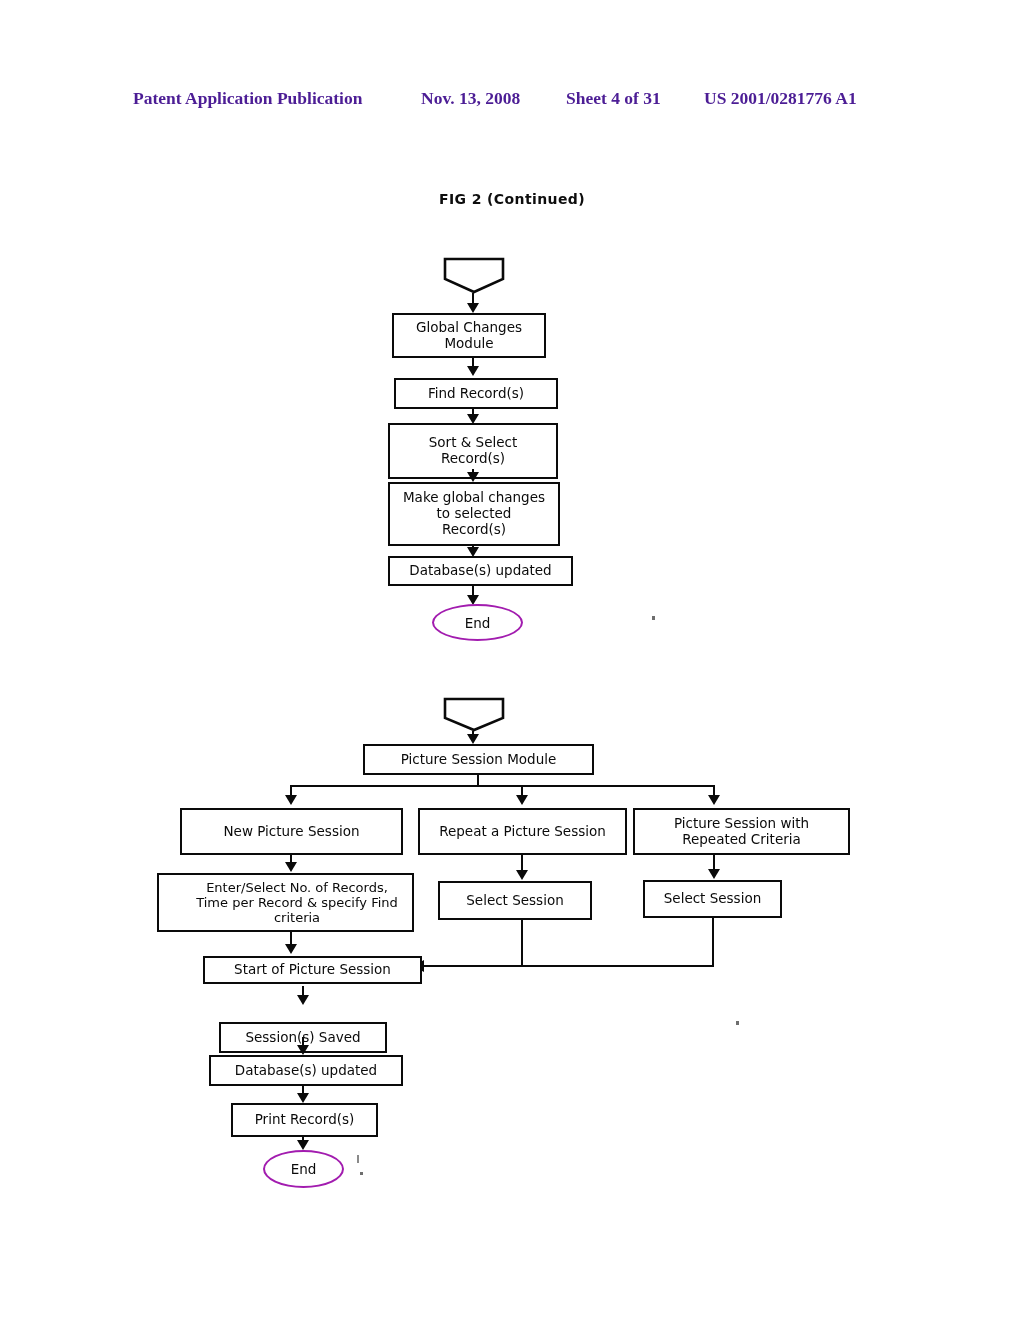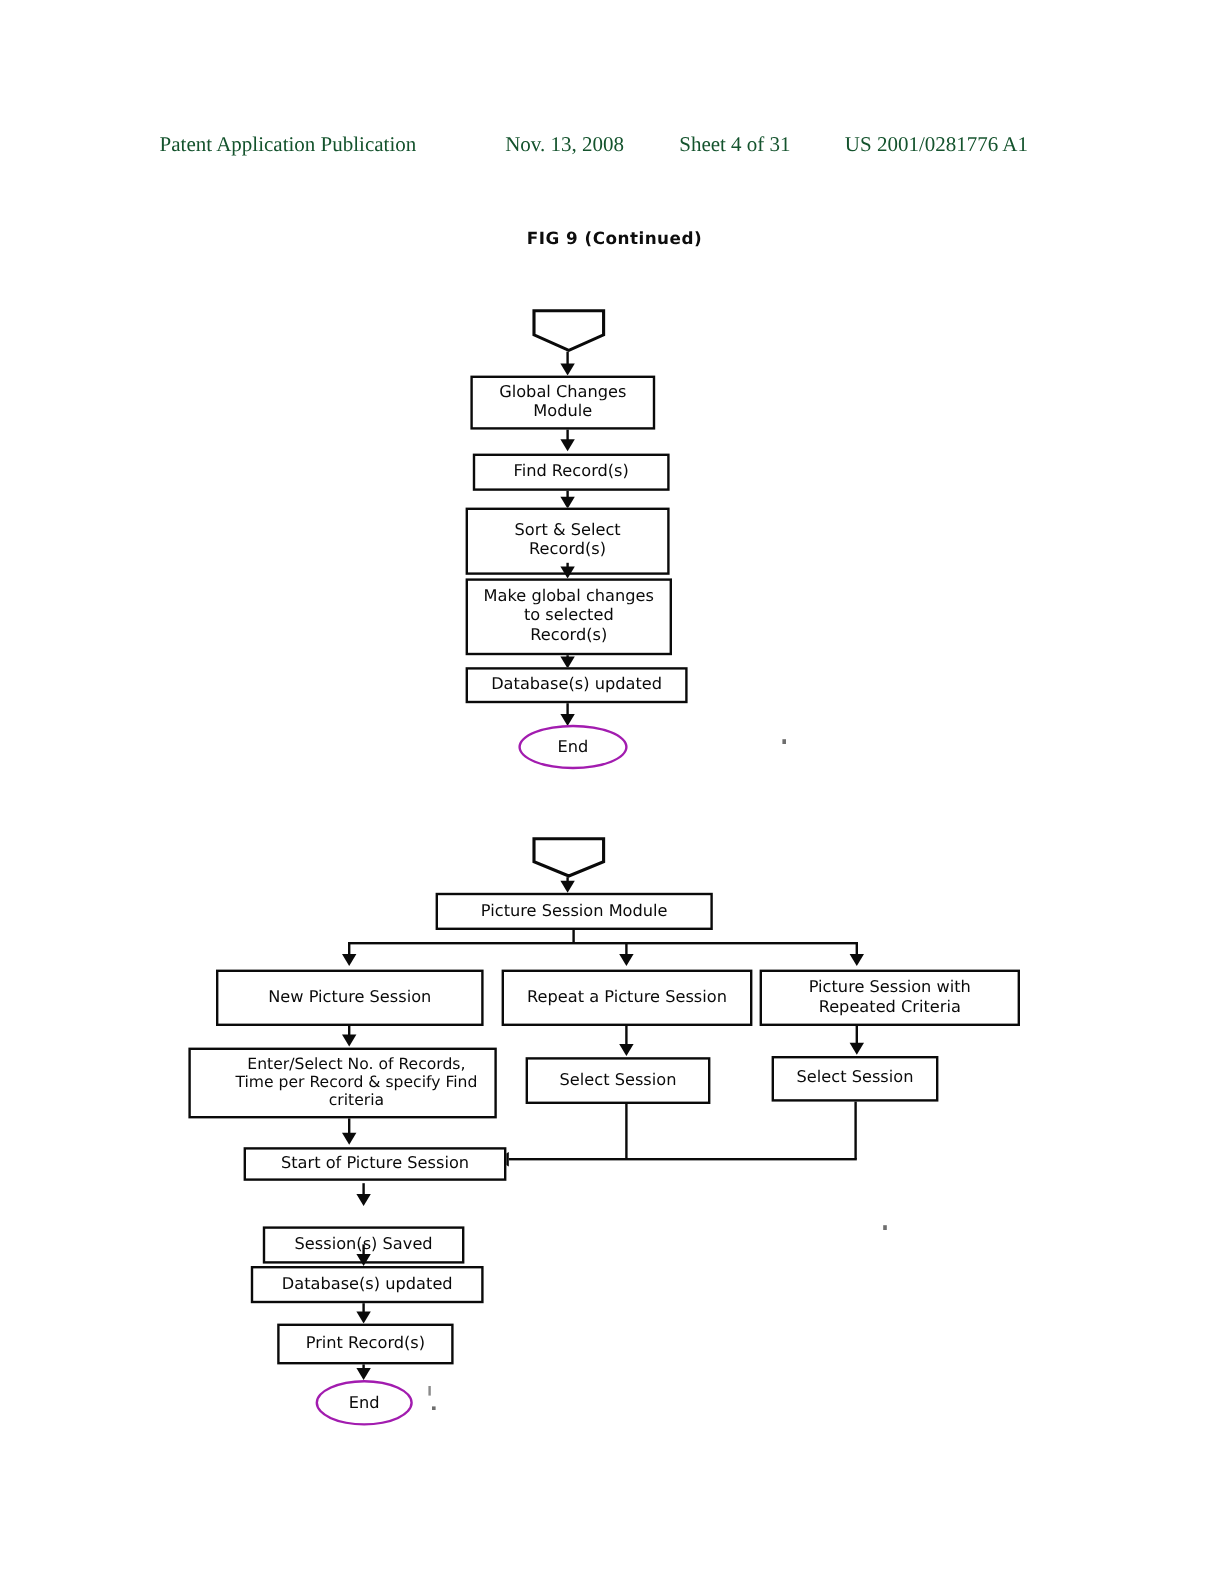--- a/index.html
+++ b/index.html
@@ -21,25 +21,24 @@
   }
 
   
   .hdr {
     position: absolute;
     top: 88px;
     left: 0;
     width: 1024px;
     height: 26px;
     font-family: "Liberation Serif", serif;
-    font-weight: normal;
+    font-weight: bold;
     font-size: 17.5px;
-    color: #14532d;
+    color: #4c1d95;
     white-space: nowrap;
-    margin-top: 22px;
   }
   .hdr span { position: absolute; top: 0; }
   .hdr-pub   { left: 133px; }
   .hdr-date  { left: 421px; }
   .hdr-sheet { left: 566px; }
   .hdr-num   { left: 704px; }
 
   
   .fig-title {
     position: absolute;
@@ -134,21 +133,21 @@
 
 <div id="page">
 
   <div class="hdr">
     <span class="hdr-pub">Patent Application Publication</span>
     <span class="hdr-date">Nov. 13, 2008</span>
     <span class="hdr-sheet">Sheet 4 of 31</span>
     <span class="hdr-num">US 2001/0281776 A1</span>
   </div>
 
-  <div class="fig-title">FIG 9 (Continued)</div>
+  <div class="fig-title">FIG 2 (Continued)</div>
 
   <div class="pent" style="left:443px; top:257px; width:62px; height:37px;">
     <svg viewBox="0 0 62 37" preserveAspectRatio="none">
       <path d="M2,2 L60,2 L60,22 L31,35 L2,22 Z" fill="#ffffff" stroke="#0a0a0a" stroke-width="2.6"></path>
     </svg>
   </div>
   <div class="vline" style="left:472px; top:293px; height:12px;"></div>
   <div class="arrow-down" style="left:467px; top:303px;"></div>
 
   <div class="node" style="left:392px; top:313px; width:154px; height:45px;">

